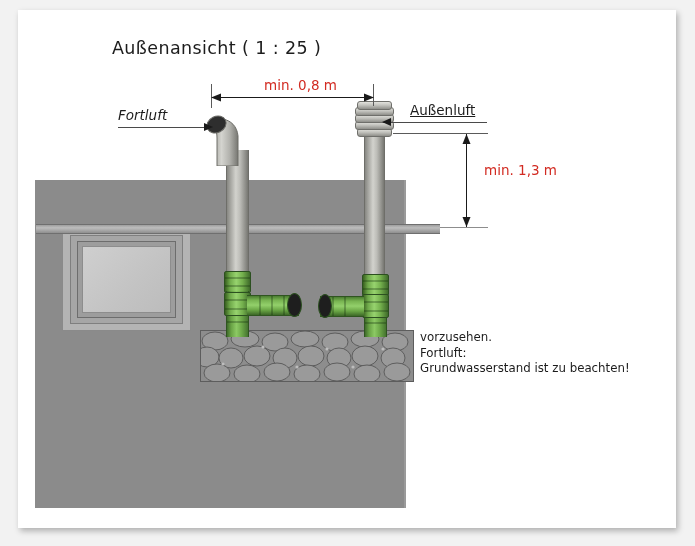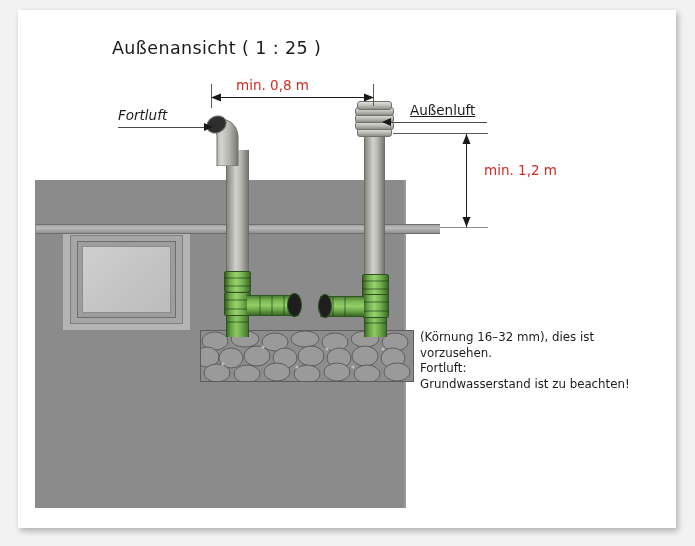--- a/index.html
+++ b/index.html
@@ -205,46 +205,45 @@
 
   <div class="ext-line" style="left:211px;top:84px;width:1px;height:24px;"></div>
   <div class="ext-line" style="left:373px;top:84px;width:1px;height:22px;"></div>
   <div class="dim-line" style="left:212px;top:97px;width:161px;height:1px;"></div>
   <svg style="position:absolute;left:210px;top:92px;" width="12" height="11">
     <polygon points="1,5.5 11,1.5 11,9.5" fill="#1a1a1a"></polygon>
     </svg>
   <svg style="position:absolute;left:363px;top:92px;" width="12" height="11">
     <polygon points="11,5.5 1,1.5 1,9.5" fill="#1a1a1a"></polygon>
     </svg>
-  <div class="dimtxt" style="left:236px;top:77px;">min. 0,8 m</div>
+  <div class="dimtxt" style="left:264px;top:77px;">min. 0,8 m</div>
 
   <div class="ext-line" style="left:393px;top:133px;width:95px;height:1px;"></div>
   <div class="dim-line" style="left:466px;top:134px;width:1px;height:93px;"></div>
   <svg style="position:absolute;left:461px;top:133px;" width="11" height="12">
     <polygon points="5.5,1 1.5,11 9.5,11" fill="#1a1a1a"></polygon>
     </svg>
   <svg style="position:absolute;left:461px;top:216px;" width="11" height="12">
     <polygon points="5.5,11 1.5,1 9.5,1" fill="#1a1a1a"></polygon>
     </svg>
-  <div class="dimtxt" style="left:484px;top:162px;">min. 1,2 m</div>
+  <div class="dimtxt" style="left:484px;top:162px;">min. 1,3 m</div>
 
   <div class="lead" style="left:118px;top:127px;width:93px;"></div>
   <svg style="position:absolute;left:203px;top:122px;" width="11" height="10">
     <polygon points="10,5 1,1 1,9" fill="#1a1a1a"></polygon>
     </svg>
   <div class="lbl" style="left:118px;top:107px;font-style:italic;">Fortluft</div>
 
   <div class="lead" style="left:383px;top:122px;width:104px;"></div>
   <svg style="position:absolute;left:381px;top:117px;" width="11" height="10">
     <polygon points="1,5 10,1 10,9" fill="#1a1a1a"></polygon>
     </svg>
   <div class="lbl" style="left:410px;top:102px;text-decoration:underline;">Außenluft</div>
 
   <div class="title">Außenansicht ( 1 : 25 )</div>
 
   <div class="note">
-    <div>(Körnung 16–32 mm), dies ist</div>
     <div>vorzusehen.</div>
     <div>Fortluft:</div>
     <div>Grundwasserstand ist zu beachten!</div>
   </div>
 
 </div>
 
 </body></html>

